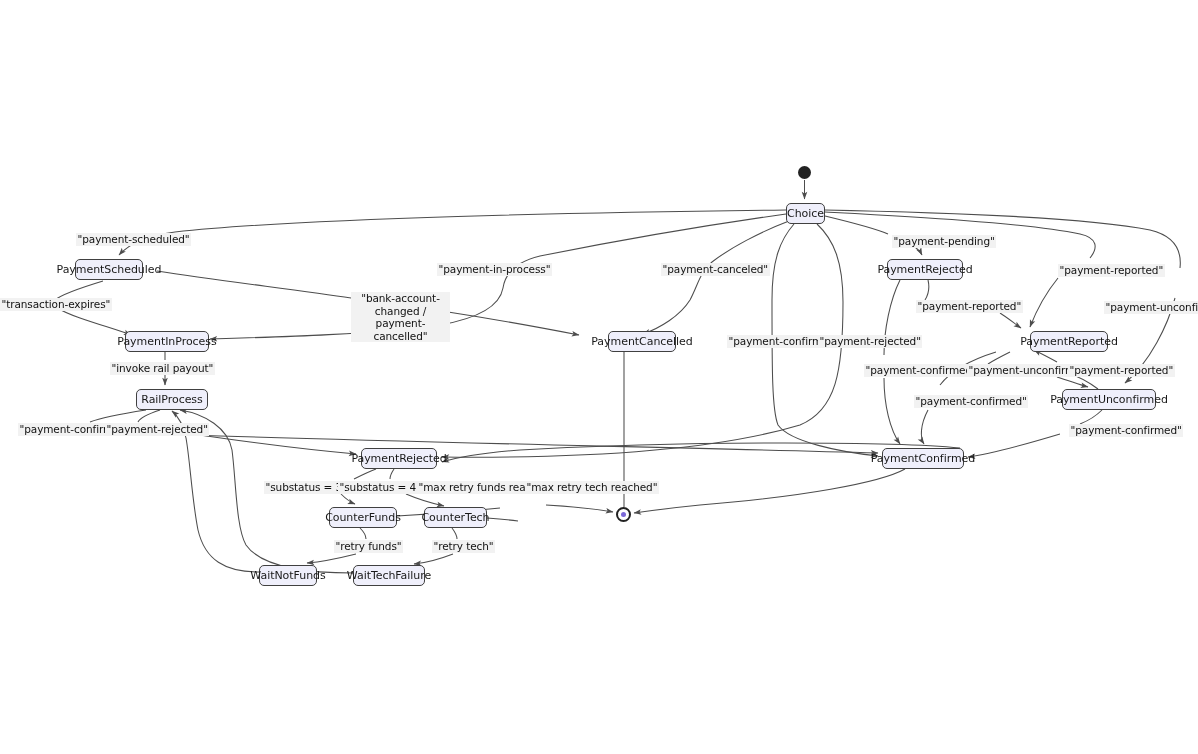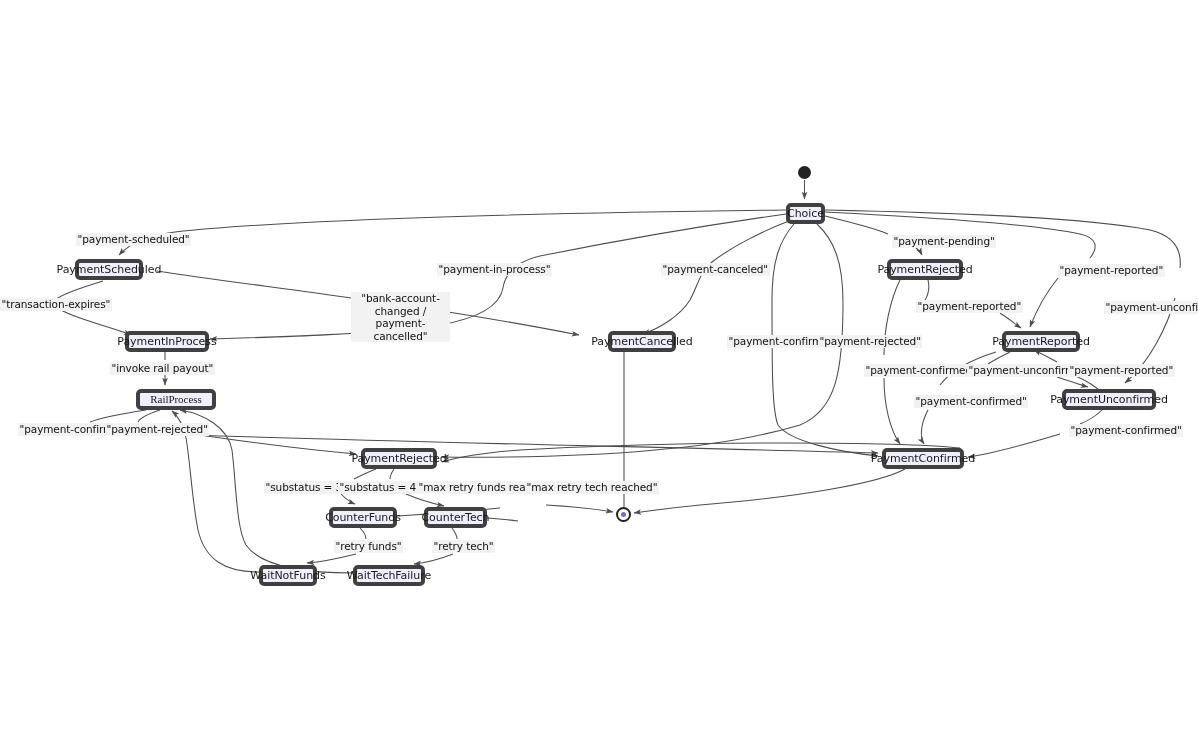--- a/index.html
+++ b/index.html
@@ -33,21 +33,21 @@
     stroke-width: 1.05;
   }
   .arrow-head {
     fill: #4d4d4d;
     stroke: none;
   }
   .state-node {
     position: absolute;
     box-sizing: border-box;
     background: #EFEFFB;
-    border: 4px solid #404040;
+    border: 1px solid #404040;
     border-radius: 5px;
     color: #191919;
     font-size: 11px;
     line-height: 1;
     display: flex;
     align-items: center;
     justify-content: center;
     white-space: nowrap;
     padding: 0 7px;
     height: 21px;
@@ -169,27 +169,27 @@
   </svg>
 
   <div class="start-node" style="left:798px; top:166px;"></div>
 
   <div class="state-node" style="left:786px; top:203px; width:39px;">Choice</div>
 
   <div class="state-node" style="left:75px; top:259px; width:68px;text-align:right;">PaymentScheduled</div>
 
   <div class="state-node" style="left:125px; top:331px; width:84px;">PaymentInProcess</div>
 
-  <div class="state-node" style="left:136px; top:389px; width:80px;font-family:Liberation Serif, serif;">RailProcess</div>
+  <div class="state-node" style="left:136px; top:389px; width:72px;">RailProcess</div>
 
   <div class="state-node" style="left:584px; top:331px; width:68px;margin-left:24px;">PaymentCancelled</div>
 
   <div class="state-node" style="left:887px; top:259px; width:76px;">PaymentRejected</div>
 
-  <div class="state-node" style="left:1002px; top:331px; width:78px;">PaymentReported</div>
+  <div class="state-node" style="left:1030px; top:331px; width:78px;">PaymentReported</div>
 
   <div class="state-node" style="left:1062px; top:389px; width:94px;">PaymentUnconfirmed</div>
 
   <div class="state-node" style="left:882px; top:448px; width:82px;">PaymentConfirmed</div>
 
   <div class="state-node" style="left:361px; top:448px; width:76px;">PaymentRejected</div>
 
   <div class="state-node" style="left:329px; top:507px; width:68px;">CounterFunds</div>
 
   <div class="state-node" style="left:424px; top:507px; width:63px;">CounterTech</div>

